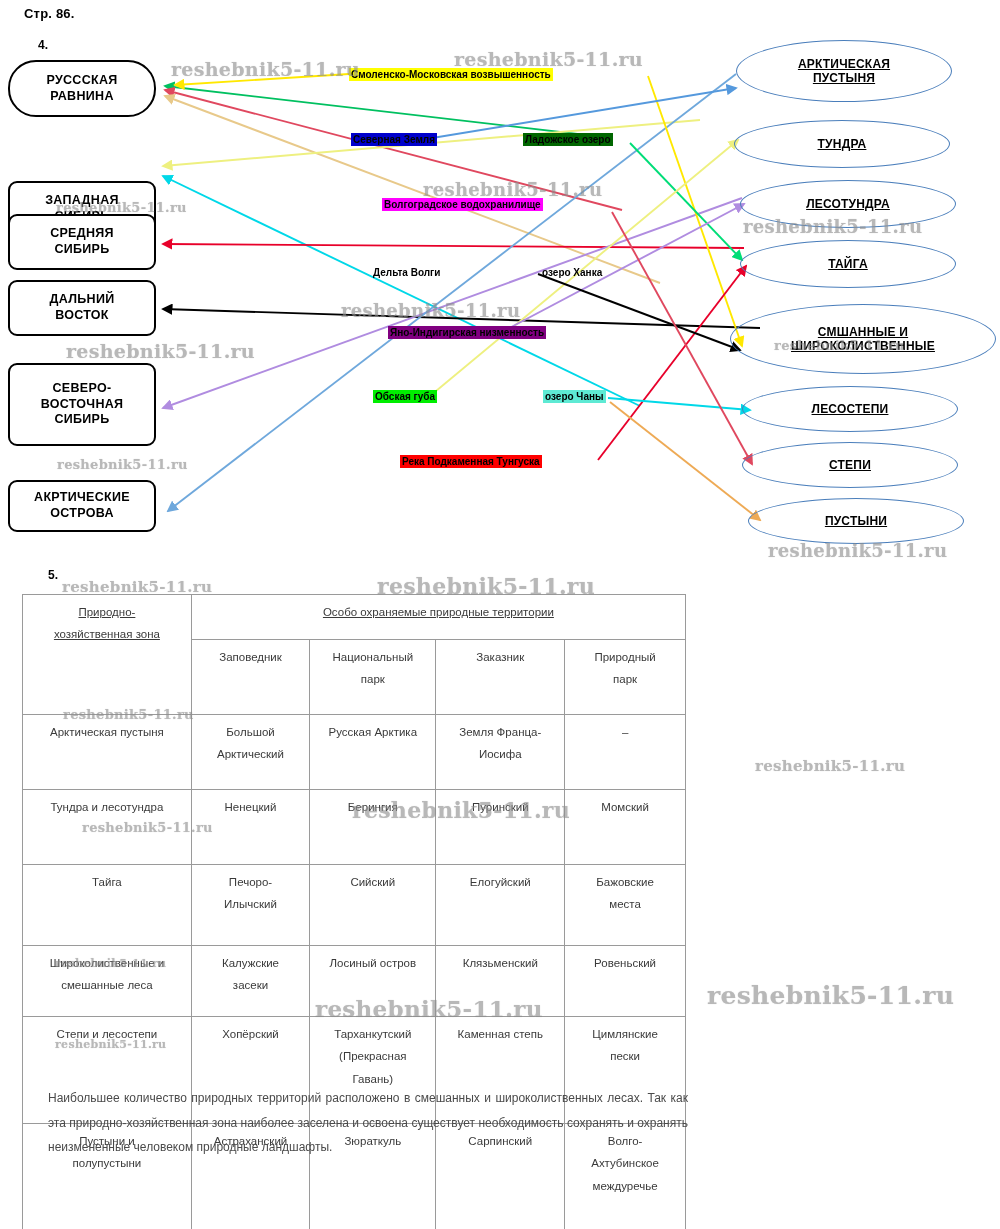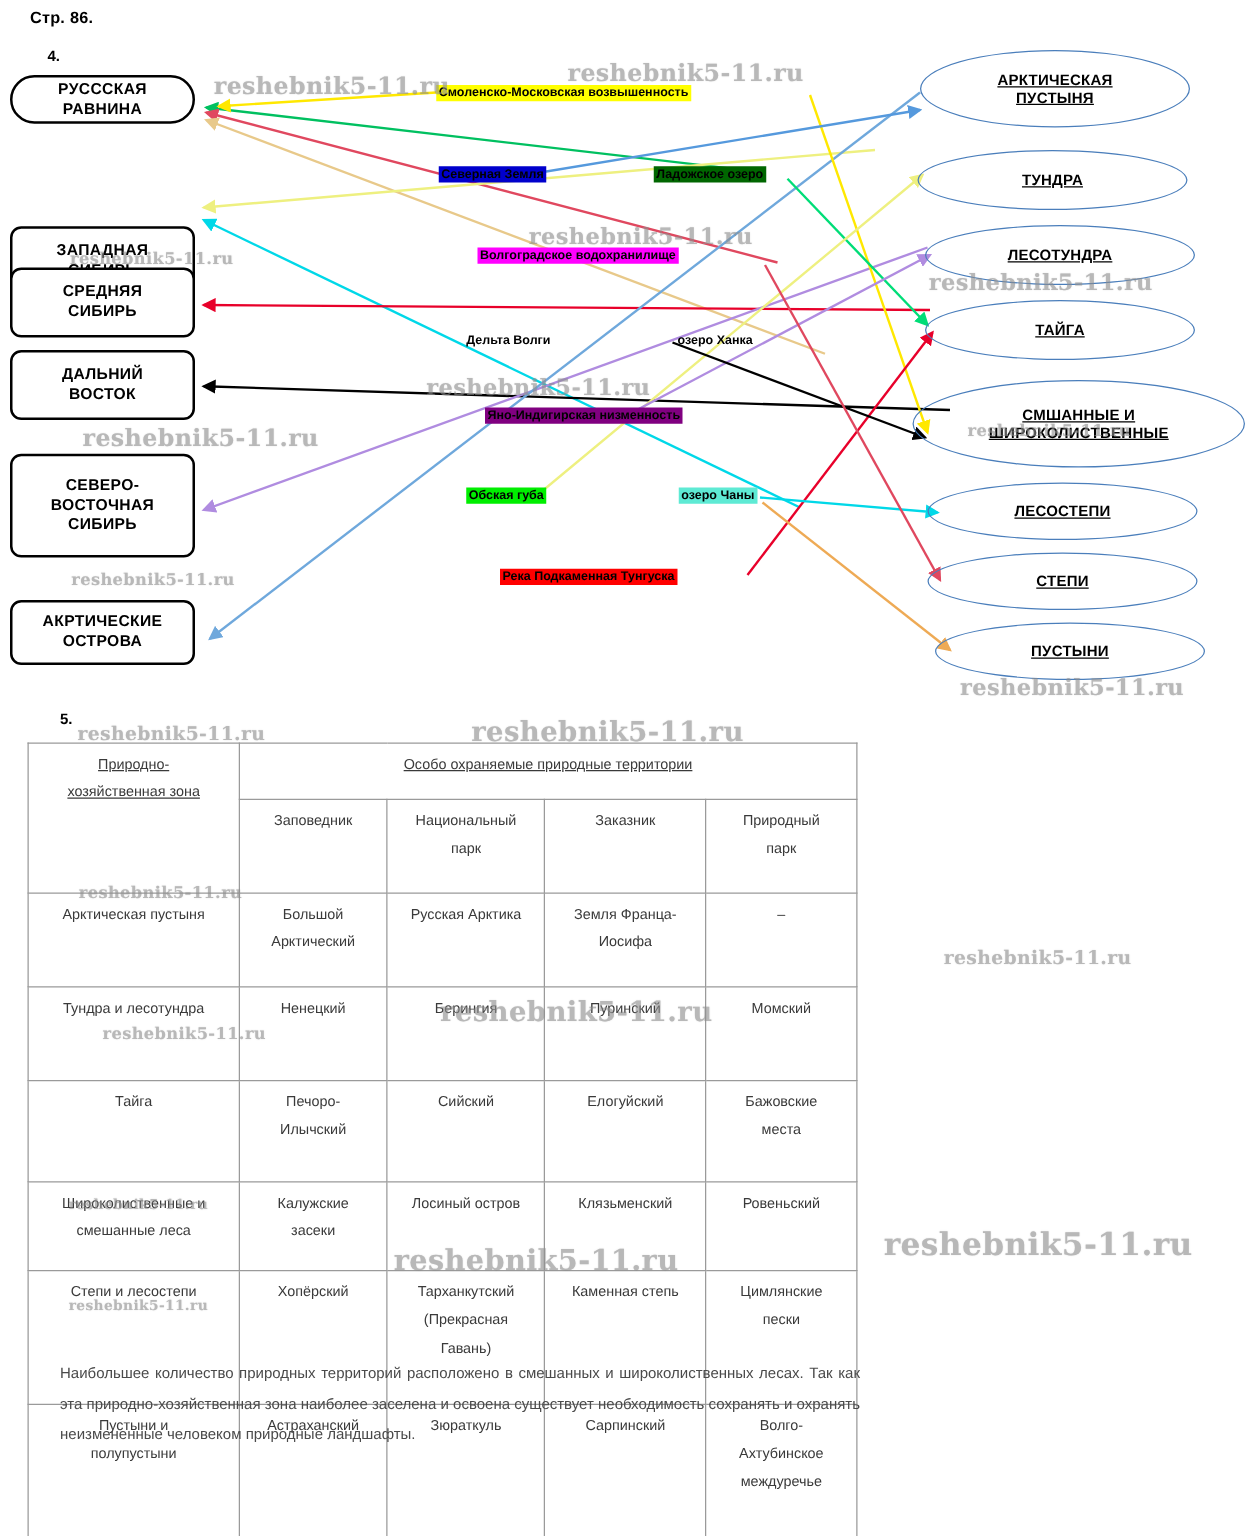--- a/index.html
+++ b/index.html
@@ -187,21 +187,21 @@
         <line x1="420" y1="112" x2="736" y2="60" stroke="#5599dd" stroke-width="1.9" marker-end="url(#ah12)"></line>
         <line x1="430" y1="368" x2="738" y2="112" stroke="#eef080" stroke-width="1.9" marker-end="url(#ah4)"></line>
         <line x1="500" y1="305" x2="744" y2="176" stroke="#b08ce0" stroke-width="1.9" marker-end="url(#ah8)"></line>
         <line x1="598" y1="432" x2="746" y2="238" stroke="#e8002a" stroke-width="1.9" marker-end="url(#ah6)"></line>
         <line x1="538" y1="246" x2="740" y2="322" stroke="#000000" stroke-width="1.9" marker-end="url(#ah7)"></line>
         <line x1="608" y1="370" x2="750" y2="382" stroke="#00d8e8" stroke-width="1.9" marker-end="url(#ah5)"></line>
         <line x1="612" y1="184" x2="752" y2="436" stroke="#e0485f" stroke-width="1.9" marker-end="url(#ah1)"></line>
         <line x1="610" y1="374" x2="760" y2="492" stroke="#eeaa55" stroke-width="1.9" marker-end="url(#ah19)"></line>
       </svg>
     <div id="zone-boxes">
-        <div class="zone-box" style="left: 8px; top: 32px; width: 148px; height: 39px; border-radius: 28px;">
+        <div class="zone-box" style="left: 8px; top: 32px; width: 148px; height: 57px; border-radius: 28px;">
           <span>РУСССКАЯ<br>РАВНИНА</span>
         </div>
         <div class="zone-box" style="left: 8px; top: 110px; width: 148px; height: 56px; margin-top: 43px;">
           <span>ЗАПАДНАЯ<br>СИБИРЬ</span>
         </div>
         <div class="zone-box" style="left: 8px; top: 186px; width: 148px; height: 56px;">
           <span>СРЕДНЯЯ<br>СИБИРЬ</span>
         </div>
         <div class="zone-box" style="left: 8px; top: 252px; width: 148px; height: 56px;">
           <span>ДАЛЬНИЙ<br>ВОСТОК</span>

